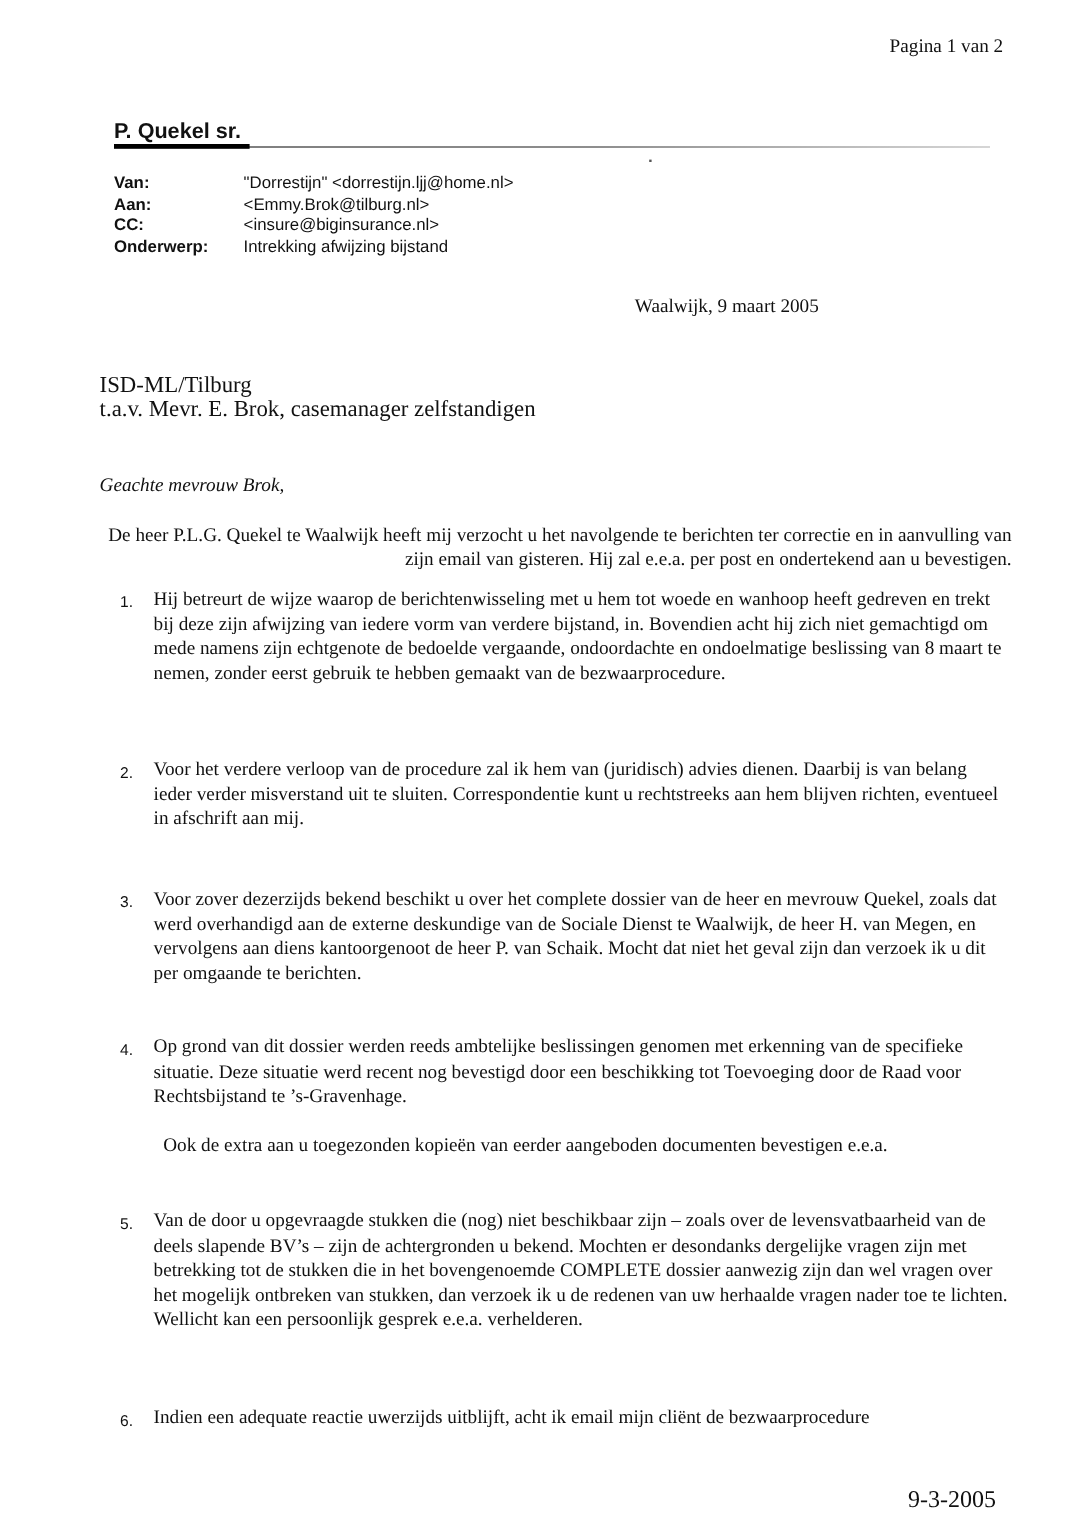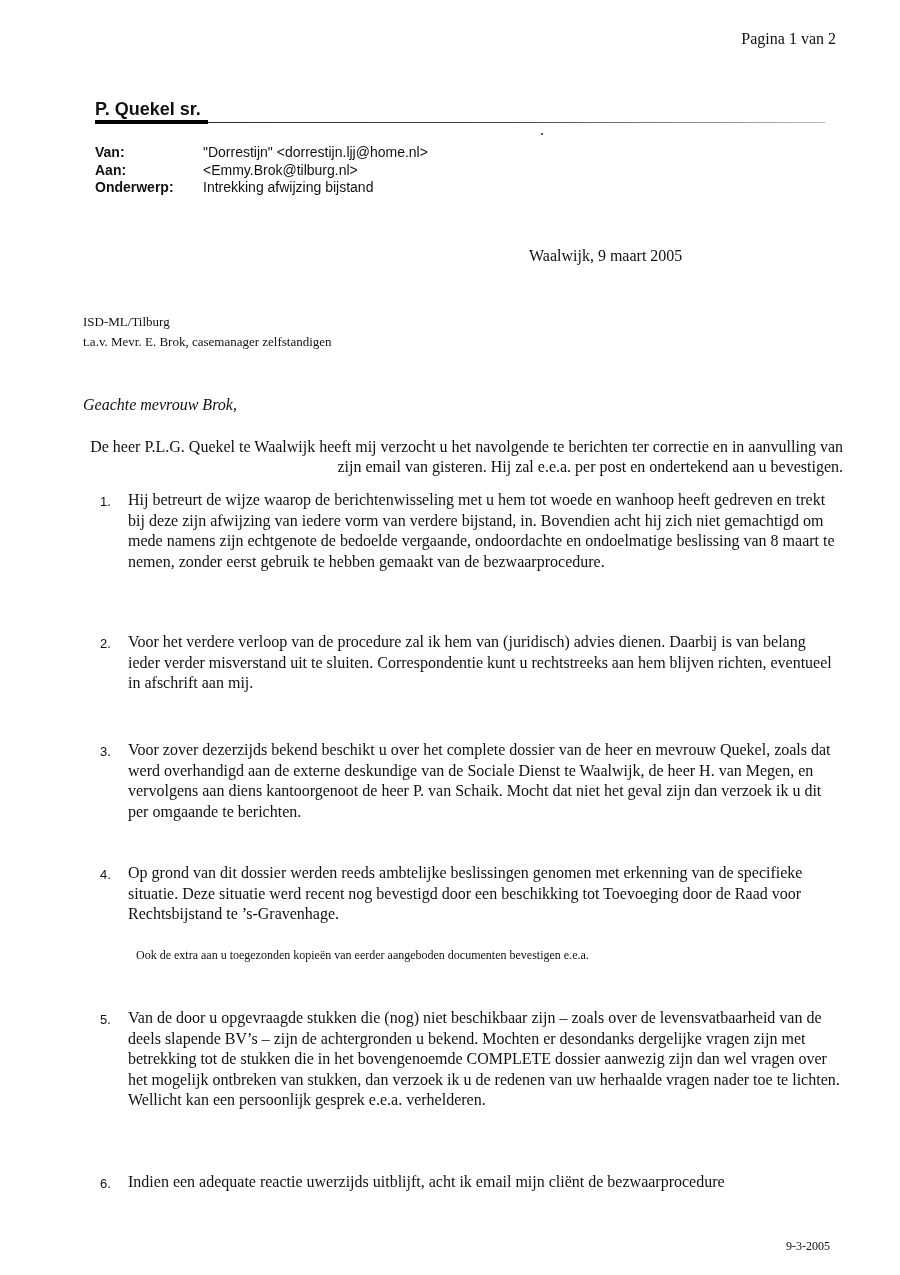--- a/index.html
+++ b/index.html
@@ -14,32 +14,32 @@
   .header-rule-thick { position: absolute; left: 95px; top: 120px; width: 113px; height: 4px; background: #000; }
   .speck { position: absolute; left: 541px; top: 133px; width: 2px; height: 2px; background: #555; }
 
   .meta { position: absolute; left: 95px; top: 144px; font-size: 14px; line-height: 17.5px; }
   .meta-row { display: flex; }
   .meta-label { width: 108px; font-weight: bold; }
   .meta-value { }
 
   .place-date { position: absolute; left: 529px; top: 247px; font-size: 16px; }
 
-  .address { position: absolute; left: 83px; top: 312px; font-size: 13px; line-height: 20px; }
+  .address { position: absolute; left: 83px; top: 312px; font-size: 19px; line-height: 20px; }
 
   .salutation { position: absolute; left: 83px; top: 396px; font-size: 16px; font-style: italic; }
 
   .intro { position: absolute; left: 83px; top: 437px; width: 760px; font-size: 16px; line-height: 20px; text-align: right; }
 
   .item { position: absolute; left: 100px; width: 740px; font-size: 16px; line-height: 20.5px; display: flex; }
   .item-num { width: 28px; flex: none; font-family: "Liberation Sans", "DejaVu Sans", sans-serif; font-size: 13px; padding-top: 2px; }
   .item-text { flex: 1; }
-  .item-extra { position: absolute; left: 136px; width: 700px; font-size: 12px; line-height: 20.5px; }
+  .item-extra { position: absolute; left: 136px; width: 700px; font-size: 16px; line-height: 20.5px; }
 
-  .footer-date { position: absolute; right: 70px; top: 1239px; font-size: 12px; }
+  .footer-date { position: absolute; right: 70px; top: 1239px; font-size: 20px; }
 </style>
 </head>
 <body>
 
 <div>
 
   <div class="page-number serif">Pagina 1 van 2</div>
 
   <div class="header-title sans">P. Quekel sr.</div>
   <div class="header-rule"></div>
@@ -47,20 +47,24 @@
   <div class="speck"></div>
 
   <div class="meta sans">
     <div class="meta-row">
       <span class="meta-label">Van:</span>
       <span class="meta-value">"Dorrestijn" &lt;dorrestijn.ljj@home.nl&gt;</span>
     </div>
     <div class="meta-row">
       <span class="meta-label">Aan:</span>
       <span class="meta-value">&lt;Emmy.Brok@tilburg.nl&gt;</span>
+    </div>
+    <div class="meta-row">
+      <span class="meta-label">CC:</span>
+      <span class="meta-value">&lt;insure@biginsurance.nl&gt;</span>
     </div>
     <div class="meta-row">
       <span class="meta-label">Onderwerp:</span>
       <span class="meta-value">Intrekking afwijzing bijstand</span>
     </div>
   </div>
 
   <div class="place-date serif">Waalwijk, 9 maart 2005</div>
 
   <div class="address serif">

